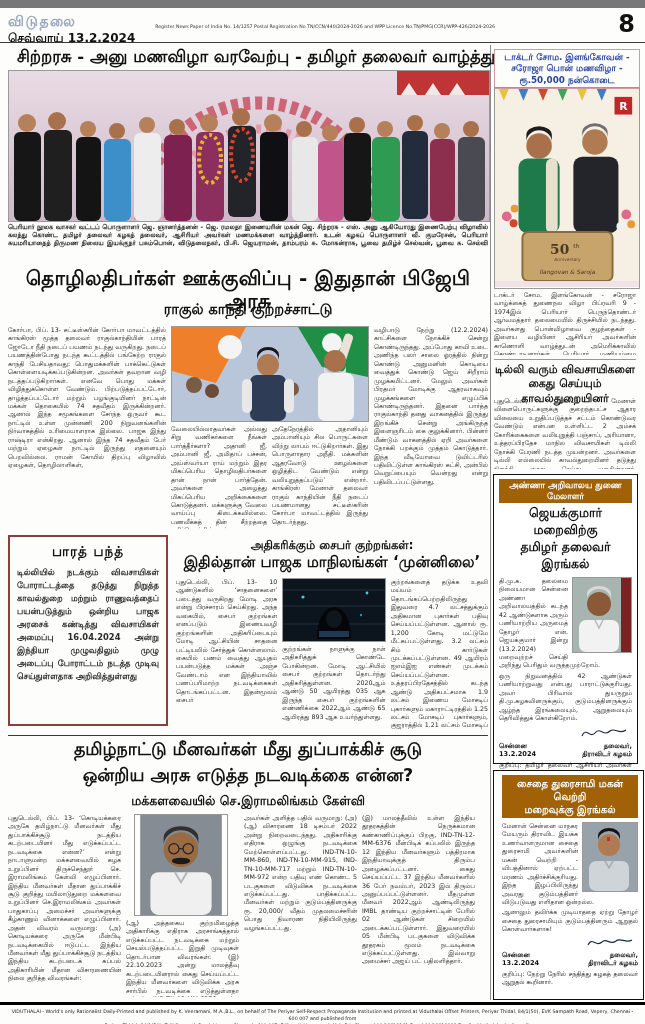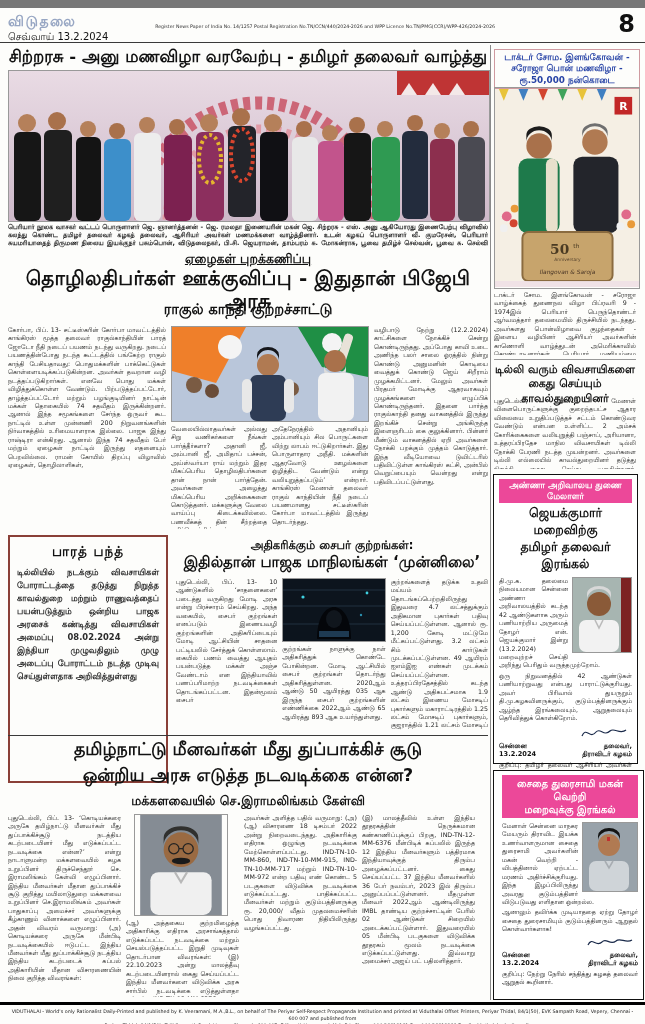--- a/index.html
+++ b/index.html
@@ -15,25 +15,25 @@
   .caption{font-size:6.4px;line-height:1.28;color:#222;font-weight:bold;}
   .kicker{font-weight:bold;text-decoration:underline;font-size:12.5px;}
   .headline-xl{font-weight:bold;font-size:20px;line-height:1.15;letter-spacing:0.2px;text-align:center;}
   .headline-l{font-weight:bold;font-size:17px;line-height:1.2;}
   .headline-m{font-weight:bold;font-size:14.5px;}
   .headline-s{font-weight:bold;font-size:11px;line-height:1.25;}
   .cols{display:flex;gap:5px;}
   .col{overflow:hidden;}
   .photo{display:block;border:1px solid #999;}
   .masthead{font-size:14px;font-weight:bold;color:#97a6c3;letter-spacing:1.5px;}
-  .mdate{font-size:10px;font-weight:normal;color:#111;}
+  .mdate{font-size:12px;font-weight:bold;color:#111;}
   .reg{font-size:4.7px;color:#333;}
   .pagenum{font-size:24px;font-weight:bold;}
   .blue-head{color:#2743a6;font-weight:bold;font-size:8.8px;line-height:1.3;border:1px solid #cf9aa0;padding:2px 3px;}
-  .revbar{background:#ec4899;color:#fff;font-weight:bold;text-align:center;}
+  .revbar{background:#a16207;color:#fff;font-weight:bold;text-align:center;}
   .boxed{border:1px solid #111;background:#fff;padding:4px 5px;box-sizing:border-box;}
   .bandh{border:2px solid #8a4038;padding:6px 7px;box-sizing:border-box;}
   .bandh .bh{font-size:13.5px;font-weight:bold;letter-spacing:1px;text-align:center;margin-bottom:5px;}
   .bandh .bb{font-size:8.4px;font-weight:bold;line-height:1.55;color:#2b2b2b;text-align:justify;}
   .signrow{display:flex;justify-content:space-between;font-size:6.6px;font-weight:bold;margin-top:2px;}
   .note{font-size:6.3px;line-height:1.3;text-align:justify;margin-top:3px;}
   .footer{font-size:4.8px;color:#222;line-height:1.5;text-align:center;}
 </style>
 </head>
 <body>
@@ -42,21 +42,21 @@
 
   <div class="abs" style="left:8px;top:5px;">
     <div class="masthead">விடுதலை</div>
     <div class="mdate">செவ்வாய் 13.2.2024</div>
   </div>
   <div class="abs reg center" style="left:130px;top:16px;width:390px;">Register News Paper of India No. 14/1257        Postal Registration No.TN/CCN/440/2024-2026 and WPP Licence No.TN/PMG(CCR)/WPP-426/2024-2026</div>
   <div class="abs pagenum" style="right:10px;top:2px;">8</div>
   <div class="rule-h" style="left:0;top:34px;width:645px;"></div>
   <div class="rule-v" style="left:490px;top:37px;height:955px;"></div>
 
-  <div class="abs center" style="left:8px;top:39px;width:480px;font-weight:bold;font-size:16.5px;">சிற்றரசு - அனு மணவிழா வரவேற்பு - தமிழர் தலைவர் வாழ்த்து</div>
+  <div class="abs center" style="left:16px;top:39px;width:480px;font-weight:bold;font-size:16.5px;">சிற்றரசு - அனு மணவிழா வரவேற்பு - தமிழர் தலைவர் வாழ்த்து</div>
 
   <svg class="abs photo" style="left:8px;top:62px;" width="480" height="150" viewBox="0 0 480 150">
     <defs>
       <linearGradient id="gp" x1="0" y1="0" x2="0" y2="1">
         <stop offset="0" stop-color="#e9dbe4"></stop>
           <stop offset="1" stop-color="#cdb9c9"></stop>
       </linearGradient>
     </defs>
     <rect width="480" height="150" fill="url(#gp)"></rect>
     <circle cx="250" cy="150" r="118" fill="none" stroke="#cc6677" stroke-width="13" stroke-dasharray="7 5"></circle>
@@ -131,21 +131,20 @@
         </g>
       <g transform="translate(448,6)">
           <circle cx="14" cy="52" r="8" fill="#a9714b"></circle>
           <rect x="1" y="60" width="27" height="84" rx="6" fill="#4a4a52"></rect>
         </g>
     </g>
   </svg>
 
   <div class="abs caption just col" style="left:8px;top:215px;width:480px;height:26px;">பெரியார் நூலக வாசகர் வட்டப் பொருளாளர் ஜெ. ஞானர்த்தனன் - ஜெ. ரமலதா இணையரின் மகன் ஜெ. சிற்றரசு - எஸ். அனு ஆகியோரது இணைபேற்பு விழாவில் கலந்து கொண்ட தமிழர் தலைவர் கழகத் தலைவர், ஆசிரியர் அவர்கள் மணமக்களை வாழ்த்தினார். உடன் கழகப் பொருளாளர் வீ. குமரேசன், பெரியார் சுயமரியாதைத் திருமண நிலைய இயக்குநர் பசும்பொன், விடுதலைநகர், பி.சி. ஜெயராமன், தாம்பரம் சு. மோகன்ராசு, பூவை தமிழ்ச் செல்வன், பூவை சு. செல்வி மற்றும் கழகத் தோழர்கள். (சென்னை - 12.2.2024)</div>
 
-  <div class="abs center kicker" style="left:8px;top:243px;width:480px;">ஏழைகள் புறக்கணிப்பு</div>
   <div class="abs center headline-xl" style="left:8px;top:259px;width:480px;">தொழிலதிபர்கள் ஊக்குவிப்பு - இதுதான் பிஜேபி அரசு</div>
   <div class="abs center headline-m" style="left:8px;top:293px;width:480px;">ராகுல் காந்தி குற்றச்சாட்டு</div>
 
   <div class="abs cols" style="left:8px;top:318px;width:480px;height:205px;">
     <div class="col small just" style="width:158px;height:205px;">கோர்பா, பிப். 13- சட்டீஸ்கரின் கோர்பா மாவட்டத்தில் காங்கிரஸ் மூத்த தலைவர் ராகுல்காந்தியின் பாரத் ஜோடோ நீதி நடைப் பயணம் நடந்து வருகிறது. நடைப் பயணத்தின்போது நடந்த கூட்டத்தில் பங்கேற்ற ராகுல் காந்தி பேசியதாவது: பொதுமக்களின் பாக்கெட்டுகள் கொள்ளையடிக்கப்படுகின்றன. அவர்கள் தவறான வழி நடத்தப்படுகிறார்கள். எனவே பொது மக்கள் விழித்துக்கொள்ள வேண்டும். பிற்படுத்தப்பட்டோர், தாழ்த்தப்பட்டோர் மற்றும் பழங்குடியினர் நாட்டின் மக்கள் தொகையில் 74 சதவீதம் இருக்கின்றனர். ஆனால் இந்த சமூகங்களை சேர்ந்த ஒருவர் கூட நாட்டில் உள்ள முன்னணி 200 நிறுவனங்களின் நிர்வாகத்தில் உரிமையாளராக இல்லை. பாஜக இந்து ராஷ்டிரா என்கிறது. ஆனால் இந்த 74 சதவீதம் பேர் மற்றும் ஏழைகள் நாட்டில் இருந்து எதனையும் பெறவில்லை. ராமன் கோயில் திறப்பு விழாவில் ஏழைகள், தொழிலாளிகள்,</div>
     <div class="col" style="width:198px;height:205px;">
       <svg class="photo" width="196" height="94" viewBox="0 0 196 94">
         <rect width="196" height="94" fill="#b9c6da"></rect>
         <polygon points="0,0 74,0 44,56 0,44" fill="#ef7f2a"></polygon>
         <polygon points="126,0 196,0 196,50 150,40" fill="#1f8f45"></polygon>
@@ -169,23 +168,23 @@
         </g>
       </svg>
       <div class="cols" style="margin-top:3px;">
         <div class="col small just" style="width:96px;height:104px;">வேலையில்லாதவர்கள் அல்லது சிறு வணிகர்களை நீங்கள் பார்த்தீர்களா? அதானி ஜீ, அம்பானி ஜீ, அமிதாப் பச்சன், அய்ஸ்வர்யா ராய் மற்றும் இதர மிகப்பெரிய தொழிலதிபர்களை தான் நான் பார்த்தேன். அவர்களை அழைத்து மிகப்பெரிய அறிக்கைகளை கொடுத்தனர். மக்களுக்கு வேலை வாய்ப்பு கிடைக்கவில்லை. பணவீக்கத் தின் சீற்றத்தை எதிர்கொள்கின்றனர்.</div>
         <div class="col small just" style="width:96px;height:104px;">அதேநேரத்தில் அதானியும் அம்பானியும் சில பொருட்களை விற்று லாபம் ஈட்டுகிறார்கள். இது பொருளாதார அநீதி. மக்களின் ஆதரவோடு ஊழல்களை ஒழித்திட வேண்டும் என்று வலியுறுத்தப்படும்’ என்றார். காங்கிரஸ் மேனாள் தலைவர் ராகுல் காந்தியின் நீதி நடைப் பயணமானது சட்டீஸ்கரின் கோர்பா மாவட்டத்தில் இருந்து தொடர்ந்தது.</div>
       </div>
     </div>
     <div class="col small just" style="width:114px;height:205px;">வழிபாடு நேற்று (12.2.2024) காட்சிகளை நோக்கிச் சென்று கொண்டிருந்தது. அப்போது காவி உடை அணிந்த பலர் சாலை ஓரத்தில் நின்று கொண்டு அனுமனின் கொடியை வைத்துக் கொண்டு ஜெய் சிறீராம் முழக்கமிட்டனர். மேலும் அவர்கள் பிரதமர் மோடிக்கு ஆதரவாகவும் முழக்கங்களை எழுப்பிக் கொண்டிருந்தனர். இதனை பார்த்த ராகுல்காந்தி தனது வாகனத்தில் இருந்து இறங்கிச் சென்று அங்கிருந்த இளைஞரிடம் கை குலுக்கினார். பின்னர் மீண்டும் வாகனத்தில் ஏறி அவர்களை நோக்கி பறக்கும் முத்தம் கொடுத்தார். இந்த வீடியோவை டுவிட்டரில் பதிவிட்டுள்ள காங்கிரஸ் கட்சி, அன்பில் வெறுப்பையும் வென்றது என்று பதிவிடப்பட்டுள்ளது.</div>
   </div>
 
-  <div class="abs bandh" style="left:8px;top:527px;width:160px;height:248px;">
+  <div class="abs bandh" style="left:8px;top:527px;width:160px;height:191px;">
     <div class="bh">பாரத் பந்த்</div>
-    <div class="bb">டில்லியில் நடக்கும் விவசாயிகள் போராட்டத்தை தடுத்து நிறுத்த காவல்துறை மற்றும் ராணுவத்தைப் பயன்படுத்தும் ஒன்றிய பாஜக அரசைக் கண்டித்து விவசாயிகள் அமைப்பு 08.02.2024 அன்று இந்தியா முழுவதிலும் முழு அடைப்பு போராட்டம் நடத்த முடிவு செய்துள்ளதாக அறிவித்துள்ளது</div>
+    <div class="bb">டில்லியில் நடக்கும் விவசாயிகள் போராட்டத்தை தடுத்து நிறுத்த காவல்துறை மற்றும் ராணுவத்தைப் பயன்படுத்தும் ஒன்றிய பாஜக அரசைக் கண்டித்து விவசாயிகள் அமைப்பு 16.04.2024 அன்று இந்தியா முழுவதிலும் முழு அடைப்பு போராட்டம் நடத்த முடிவு செய்துள்ளதாக அறிவித்துள்ளது</div>
   </div>
 
   <div class="abs center" style="left:176px;top:545px;width:312px;font-weight:bold;font-size:15px;">இதில்தான் பாஜக மாநிலங்கள் ‘முன்னிலை’</div>
   <div class="abs center headline-s" style="left:176px;top:530px;width:312px;font-size:11.5px;">அதிகரிக்கும் சைபர் குற்றங்கள்:</div>
   <div class="abs cols" style="left:176px;top:570px;width:312px;height:153px;">
     <div class="col small just" style="width:102px;height:153px;">புதுடெல்லி, பிப். 13- 10 ஆண்டுகளில் ‘சாதனைகளை’ படைத்து வருகிறது மோடி அரசு என்று பிரச்சாரம் செய்கிறது. அந்த வகையில், சைபர் குற்றங்கள் எனப்படும் இணையவழி குற்றங்களின் அதிகரிப்பையும் மோடி ஆட்சியின் சாதனை பட்டியலில் சேர்த்துக் கொள்ளலாம். கையில் பணம் வைத்து ஆயுதம் பயன்படுத்த மக்கள் அஞ்ச வேண்டாம் என இந்தியாவில் பணப்பரிமாற்ற நடவடிக்கைகள் தொடங்கப்பட்டன. இதன்மூலம் சைபர்</div>
     <div class="col" style="width:104px;height:153px;">
       <svg class="photo" width="102" height="62" viewBox="0 0 102 62">
         <rect width="102" height="62" fill="#0c141d"></rect>
         <rect y="10" width="102" height="2" fill="#16222e"></rect>

